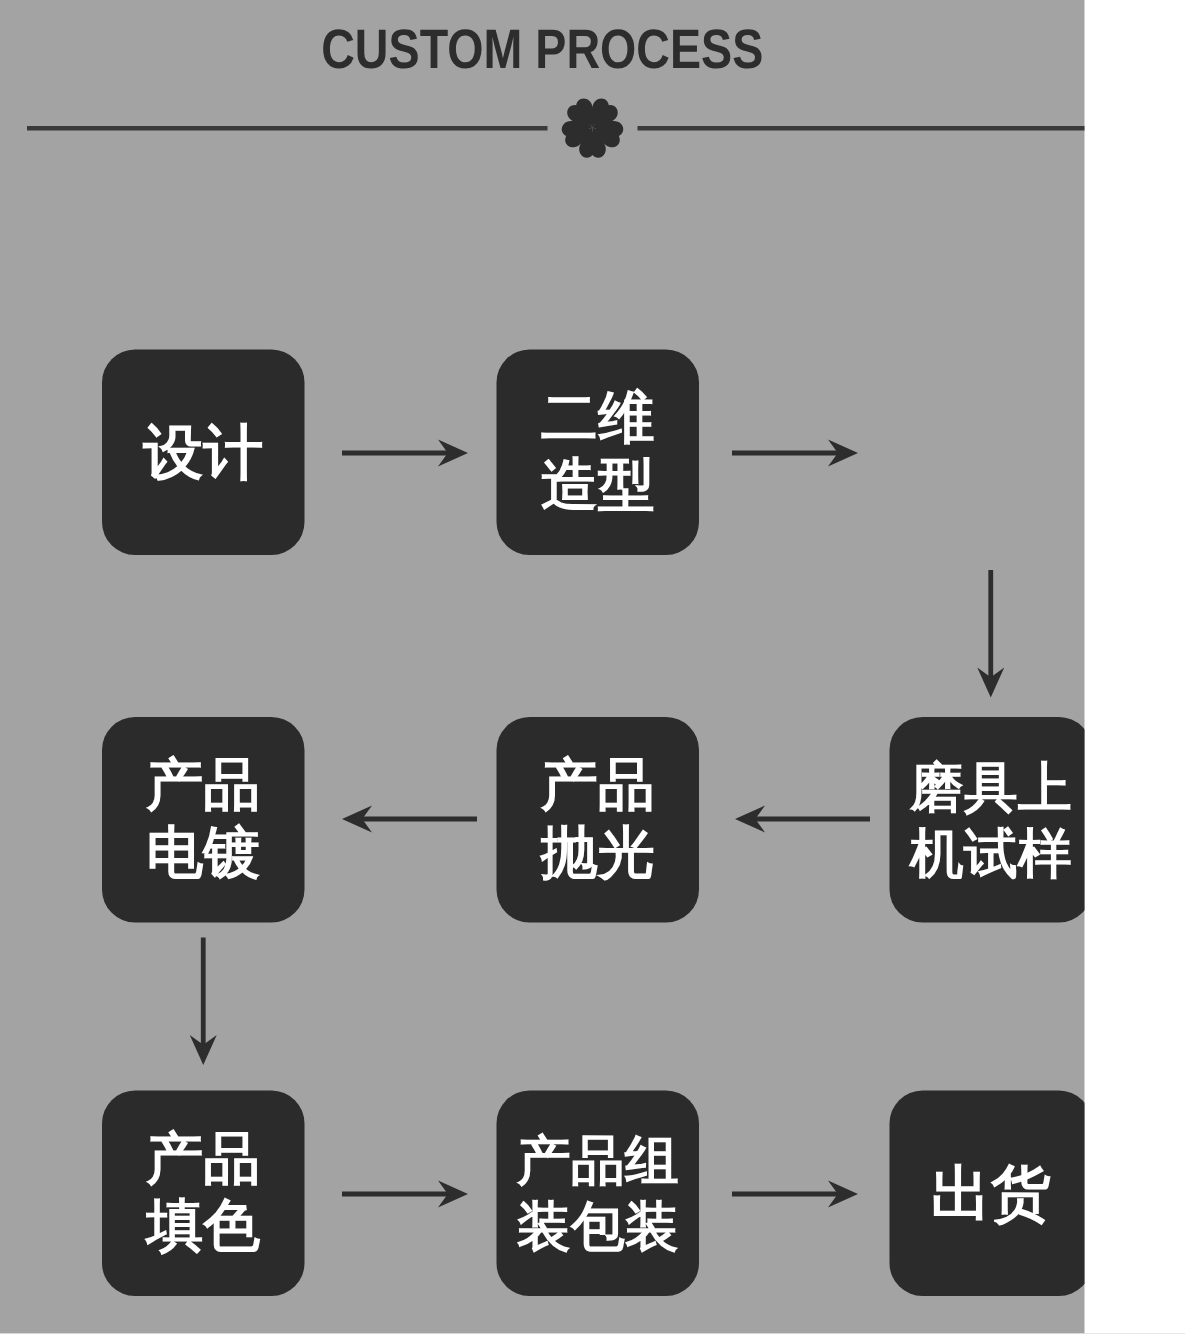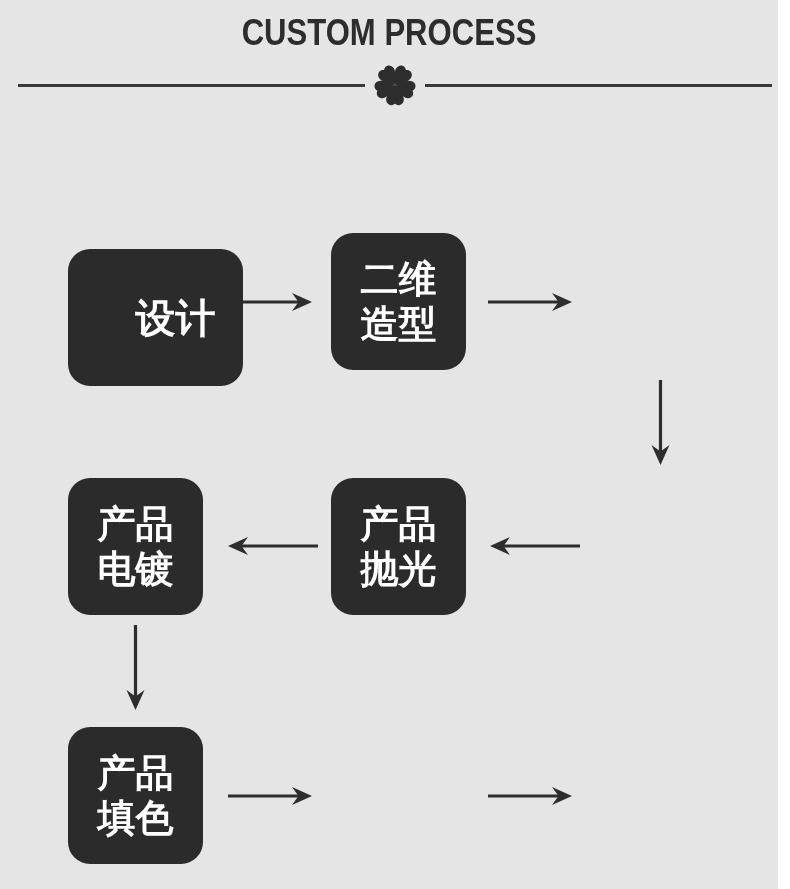--- a/index.html
+++ b/index.html
@@ -1,20 +1,20 @@
 <!DOCTYPE html>
 <html><head>
 <meta charset="utf-8">
 <style>
   html, body { margin: 0; padding: 0; background: #ffffff; }
   .page {
     position: relative;
-    width: 778px;
+    width: 723px;
     height: 889px;
-    background: #e5e5e5;
+    background: #a3a3a3;
     overflow: hidden;
     font-family: "Liberation Sans", sans-serif;
   }
 
   
   .title {
     position: absolute;
     top: 13px; left: 0; right: 0;
     text-align: center;
     font-size: 37px;
@@ -59,21 +59,21 @@
     align-items: center;
     justify-content: center;
     text-align: center;
     font-weight: 700;
     white-space: pre-line;
   }
   .s1 { font-size: 40px; line-height: 1.1; }
   .s2 { font-size: 38px; line-height: 1.16; }
   .s3 { font-size: 36px; line-height: 1.2; }
 
-  .n0 { left: 68px;  top: 249px; padding-left: 40px; }
+  .n0 { left: 68px;  top: 233px; }
   .n1 { left: 331px; top: 233px; text-align: right; }
   .n2 { left: 593px; top: 233px; }
   .n3 { left: 593px; top: 478px; }
   .n4 { left: 331px; top: 478px; }
   .n5 { left: 68px;  top: 478px; }
   .n6 { left: 68px;  top: 727px; }
   .n7 { left: 331px; top: 727px; }
   .n8 { left: 593px; top: 727px; }
 </style>
 </head>
@@ -139,20 +139,25 @@
 
     <g>
       <line x1="488" y1="796" x2="560" y2="796"></line>
       <path d="M572 796 L552 787 L558.5 796 L552 805 Z"></path>
     </g>
   </svg>
 
   <div class="node n0 s1">设计</div>
   <div class="node n1 s2">二维
 造型</div>
+  <div class="node n3 s3">磨具上
+机试样</div>
   <div class="node n4 s2">产品
 抛光</div>
   <div class="node n5 s2">产品
 电镀</div>
   <div class="node n6 s2">产品
 填色</div>
+  <div class="node n7 s3">产品组
+装包装</div>
+  <div class="node n8 s1">出货</div>
 
 </div>
 
 </body></html>

